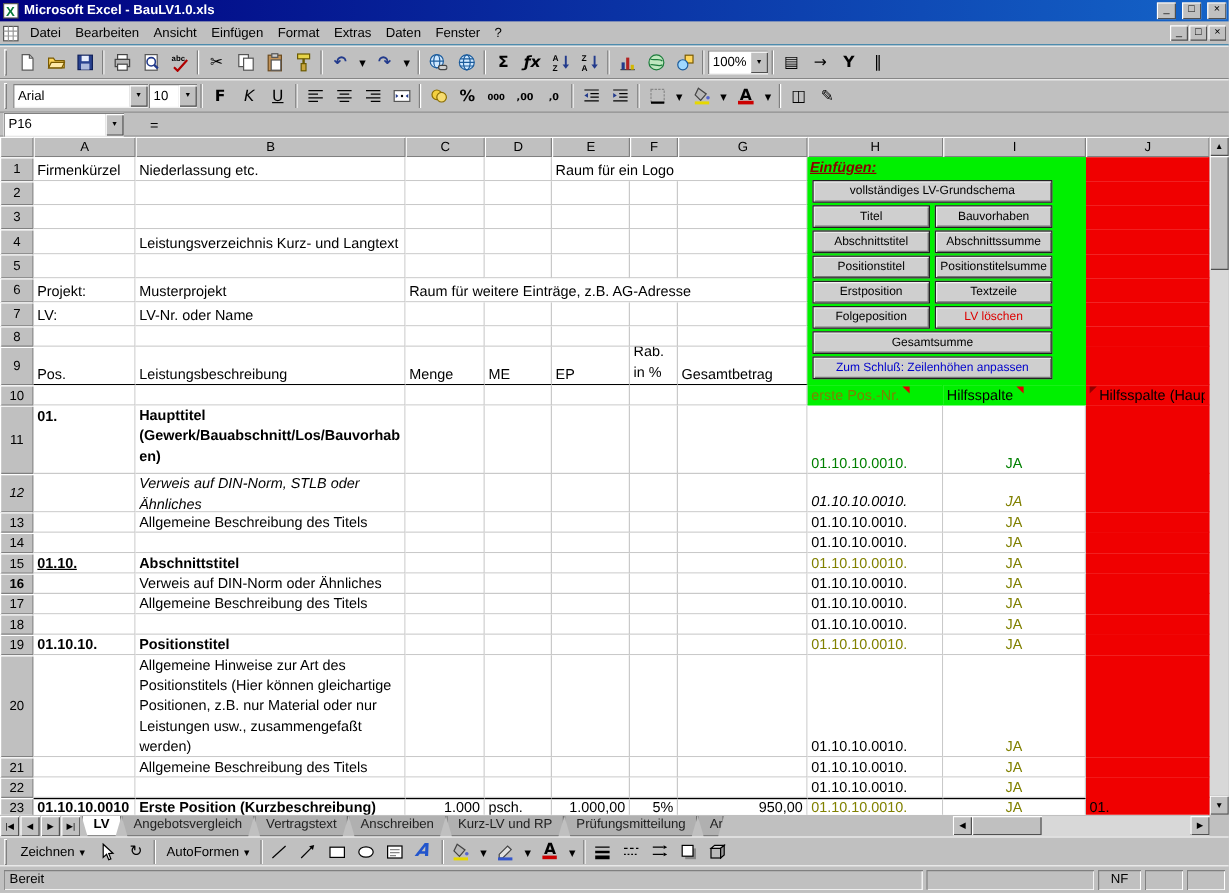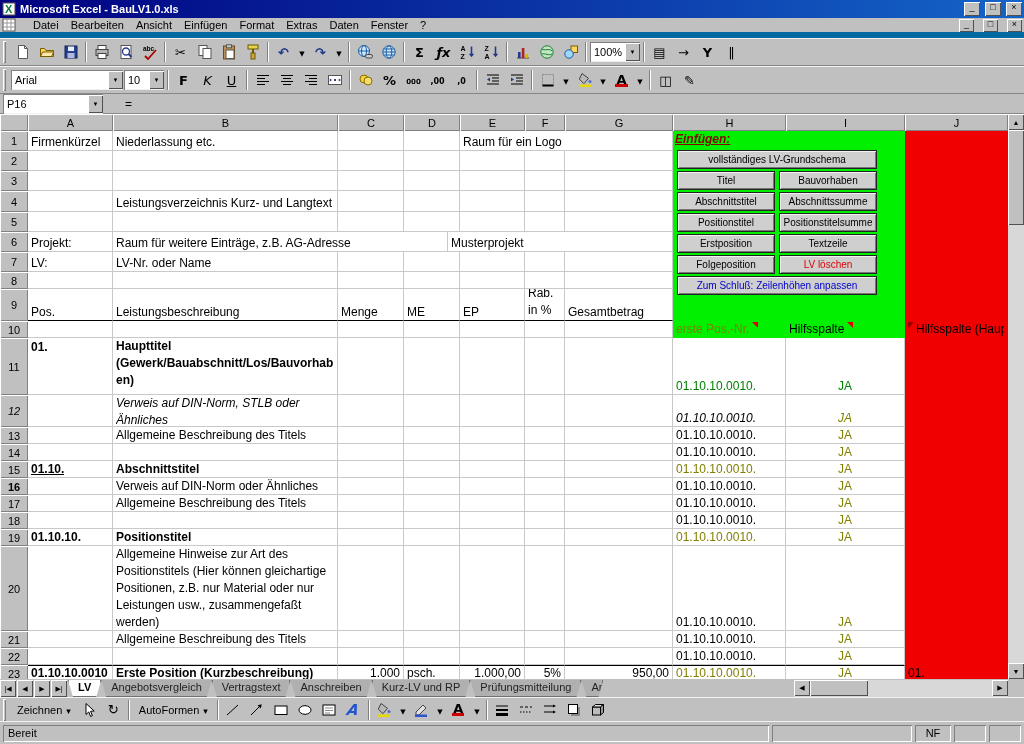--- a/index.html
+++ b/index.html
@@ -11,21 +11,21 @@
   
   .titlebar { height:18px; background:linear-gradient(90deg,#000080,#1464c8); color:#fff;
     display:flex; align-items:center; padding:0 2px; gap:4px; flex:none; }
   .titlebar .title-text { font-weight:bold; font-size:11px; flex:1; white-space:nowrap; overflow:hidden; }
   .app-icon { width:14px; height:14px; display:flex; }
   .win-btn { width:16px; height:14px; background:#c0c0c0; color:#000; font-size:9px; line-height:11px;
     text-align:center; box-shadow:inset 1px 1px 0 #fff, inset -1px -1px 0 #505050; margin-left:1px; flex:none; }
 
   
   .menubar { height:20px; background:#c0c0c0; display:flex; align-items:center; padding:0 2px; flex:none;
-    border-bottom:6px solid #0369a1;gap:8px; }
+    border-bottom:1px solid #0369a1; }
   .menu-item { padding:3px 6px; white-space:nowrap; }
   .menubar .spacer { flex:1; }
   .doc-icon { width:15px; height:14px; margin-right:2px; display:flex; }
   .win-btn.small { width:15px; height:13px; line-height:10px; }
 
   
   .toolbar { height:28px; background:#c0c0c0; display:flex; align-items:center; padding:0 2px; gap:1px;
     border-top:1px solid #f2f2f2; border-bottom:1px solid #868686; flex:none; }
   .tb-handle { width:3px; height:22px; margin:0 4px 0 1px;
     box-shadow:inset 1px 1px 0 #fff, inset -1px -1px 0 #808080; flex:none; }
@@ -596,25 +596,25 @@
           <div class="cell" style="width: 108px;"></div>
           <div class="cell bg-green" style="width: 113px;"></div>
           <div class="cell bg-green" style="width: 119px;"></div>
           <div class="cell bg-red" style="width: 103px;"></div>
         </div>
         <div class="grid-row" style="height: 20px;">
           <div class="row-header">6</div>
           <div class="cell" style="width: 85px;">
             <span class="ctext">Projekt:</span>
           </div>
+          <div class="cell" style="width: 225px;">
+            <span class="ctext">Musterprojekt</span>
+          </div>
           <div class="cell" style="width: 335px;">
             <span class="ctext">Raum für weitere Einträge, z.B. AG-Adresse</span>
-          </div>
-          <div class="cell" style="width: 225px;">
-            <span class="ctext">Musterprojekt</span>
           </div>
           <div class="cell bg-green" style="width: 113px;"></div>
           <div class="cell bg-green" style="width: 119px;"></div>
           <div class="cell bg-red" style="width: 103px;"></div>
         </div>
         <div class="grid-row" style="height: 20px;">
           <div class="row-header">7</div>
           <div class="cell" style="width: 85px;">
             <span class="ctext">LV:</span>
           </div>
@@ -960,20 +960,23 @@
             <div class="panel-btn">Positionstitel</div>
             <div class="panel-btn">Positionstitelsumme</div>
           </div>
           <div class="panel-row">
             <div class="panel-btn">Erstposition</div>
             <div class="panel-btn">Textzeile</div>
           </div>
           <div class="panel-row">
             <div class="panel-btn">Folgeposition</div>
             <div class="panel-btn red-text">LV löschen</div>
+          </div>
+          <div class="panel-row">
+            <div class="panel-btn">Gesamtsumme</div>
           </div>
           <div class="panel-row">
             <div class="panel-btn blue-text">Zum Schluß: Zeilenhöhen anpassen</div>
           </div>
         </div>
       </div>
     <div class="vscroll">
       <div class="sb-btn sb-up"></div>
       <div class="sb-track">
         <div class="sb-thumb"></div>

